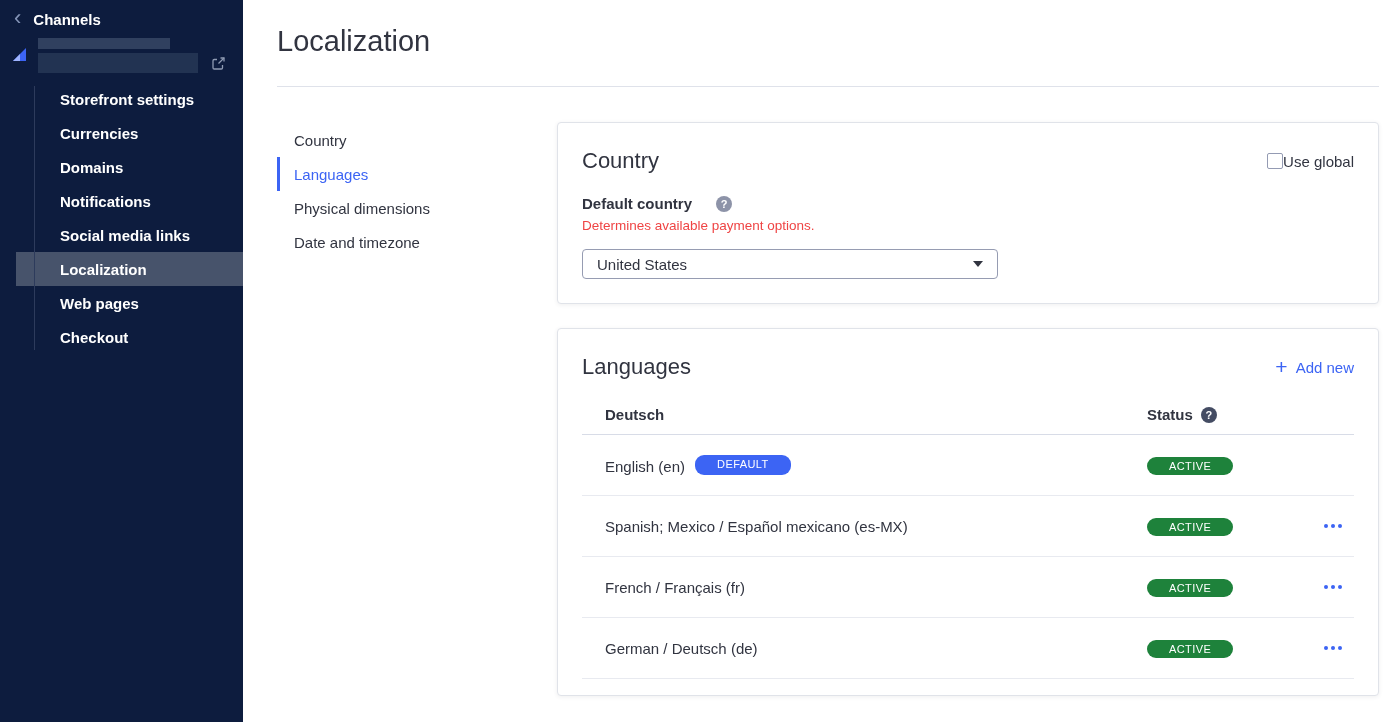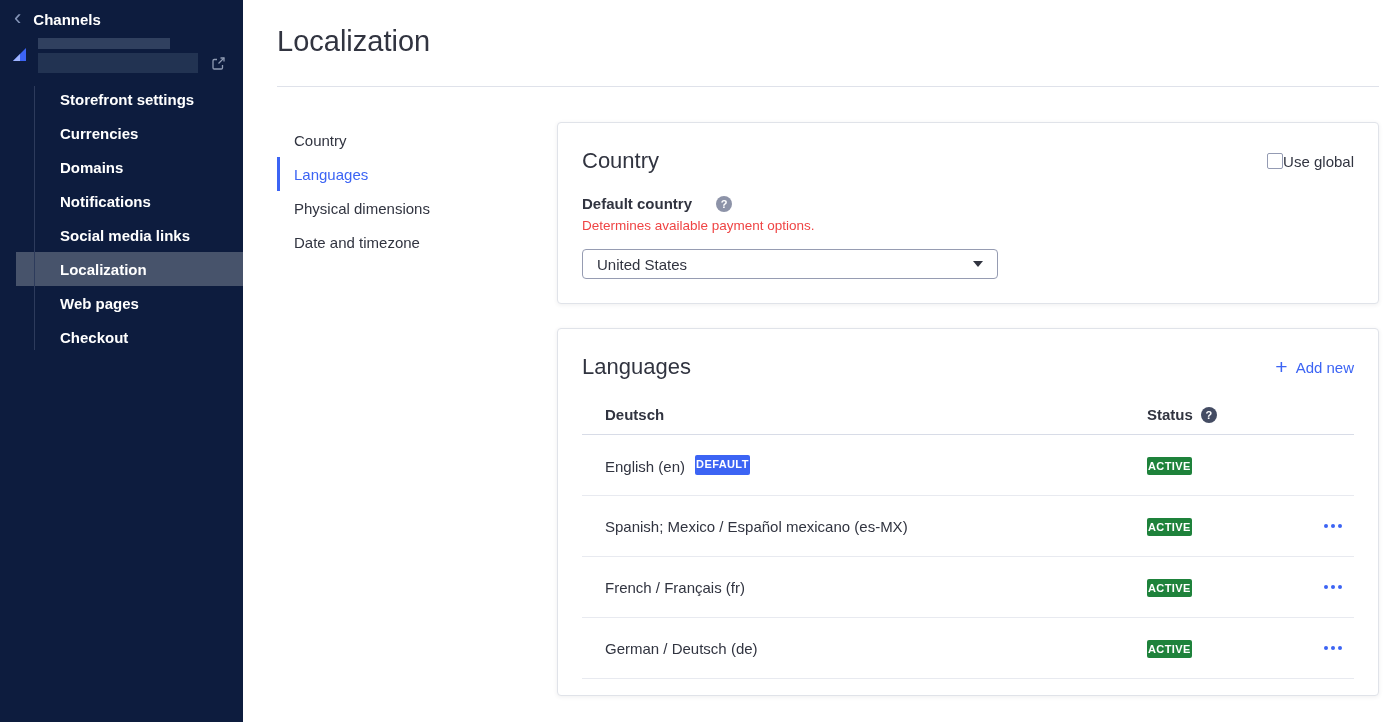--- a/index.html
+++ b/index.html
@@ -55,21 +55,21 @@
 
   .add-new { display: flex; align-items: center; gap: 8px; color: #3C64F4; font-size: 15px; cursor: pointer; }
   .plus-glyph { font-size: 21px; line-height: 1; font-weight: 400; margin-top: -2px; }
 
   
   .table { margin-top: 14px; }
   .trow { display: grid; grid-template-columns: 1fr 165px 42px; align-items: center; padding-left: 23px; height: 61px; border-bottom: 1px solid #e8eaf0; }
   .trow.thead { height: 40px; border-bottom: 1px solid #d8dce7; }
   .th { font-size: 15px; font-weight: 700; color: #313440; display: flex; align-items: center; gap: 8px; }
   .cell-name { display: flex; align-items: flex-end; gap: 10px; font-size: 15px; color: #313440; }
-  .badge { font-size: 11px; font-weight: 700; letter-spacing: 0.4px; color: #fff; padding: 3px 1px; border-radius: 2px; line-height: 1.25; }
+  .badge { font-size: 11px; font-weight: 400; letter-spacing: 0.4px; color: #fff; padding: 3px 22px; border-radius: 9px; line-height: 1.25; }
   .badge.default { background: #3C64F4; }
   .badge.active { background: #1E823B; }
   .dots { display: flex; gap: 3px; justify-content: center; cursor: pointer; padding: 6px 4px; }
   .dots span { width: 4px; height: 4px; border-radius: 50%; background: #3C64F4; }
 </style>
 </head>
 <body>
 
 <div class="screen">
 

